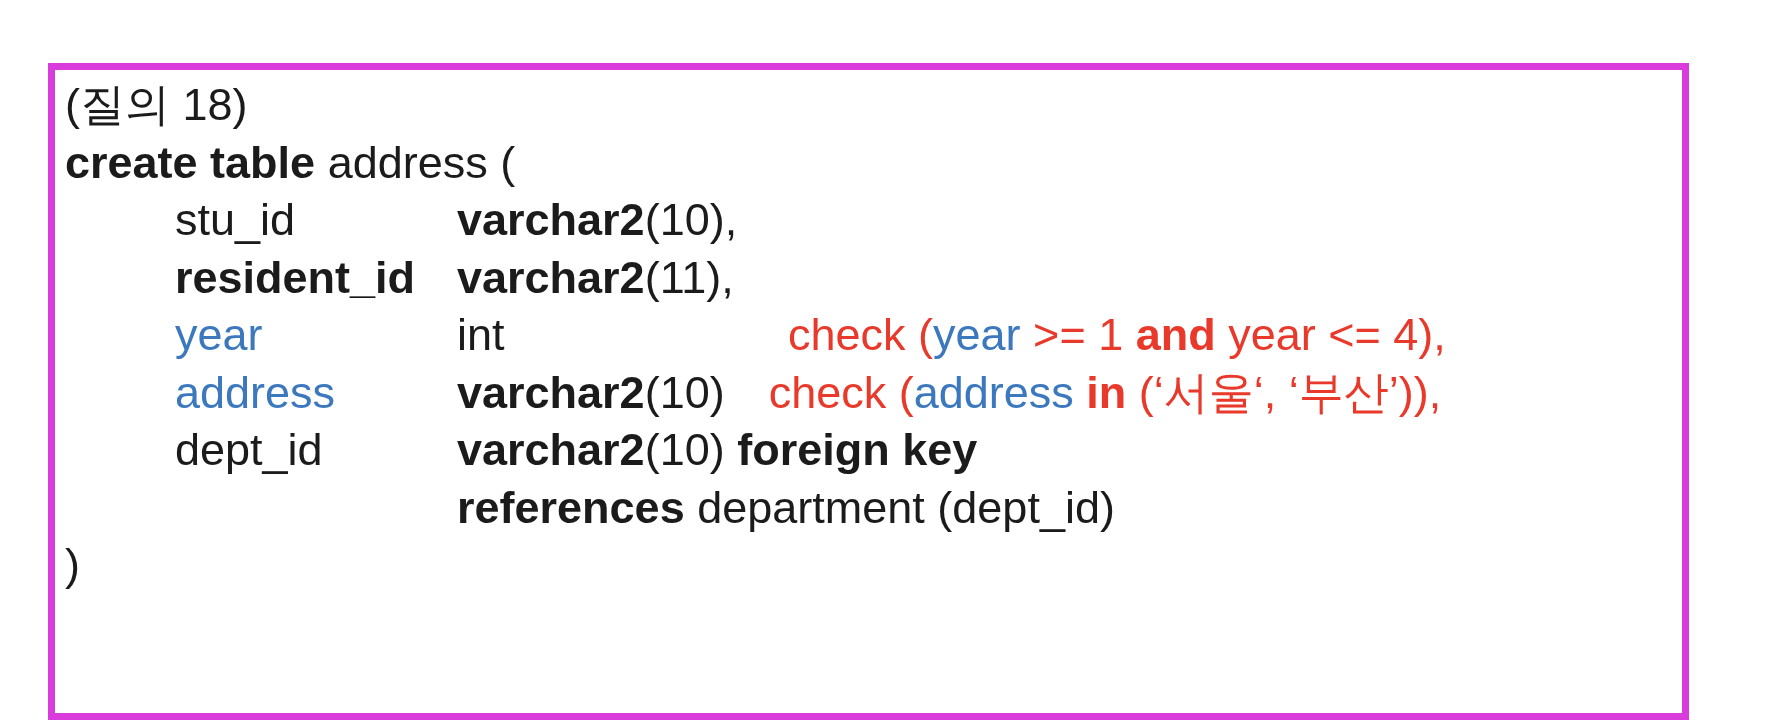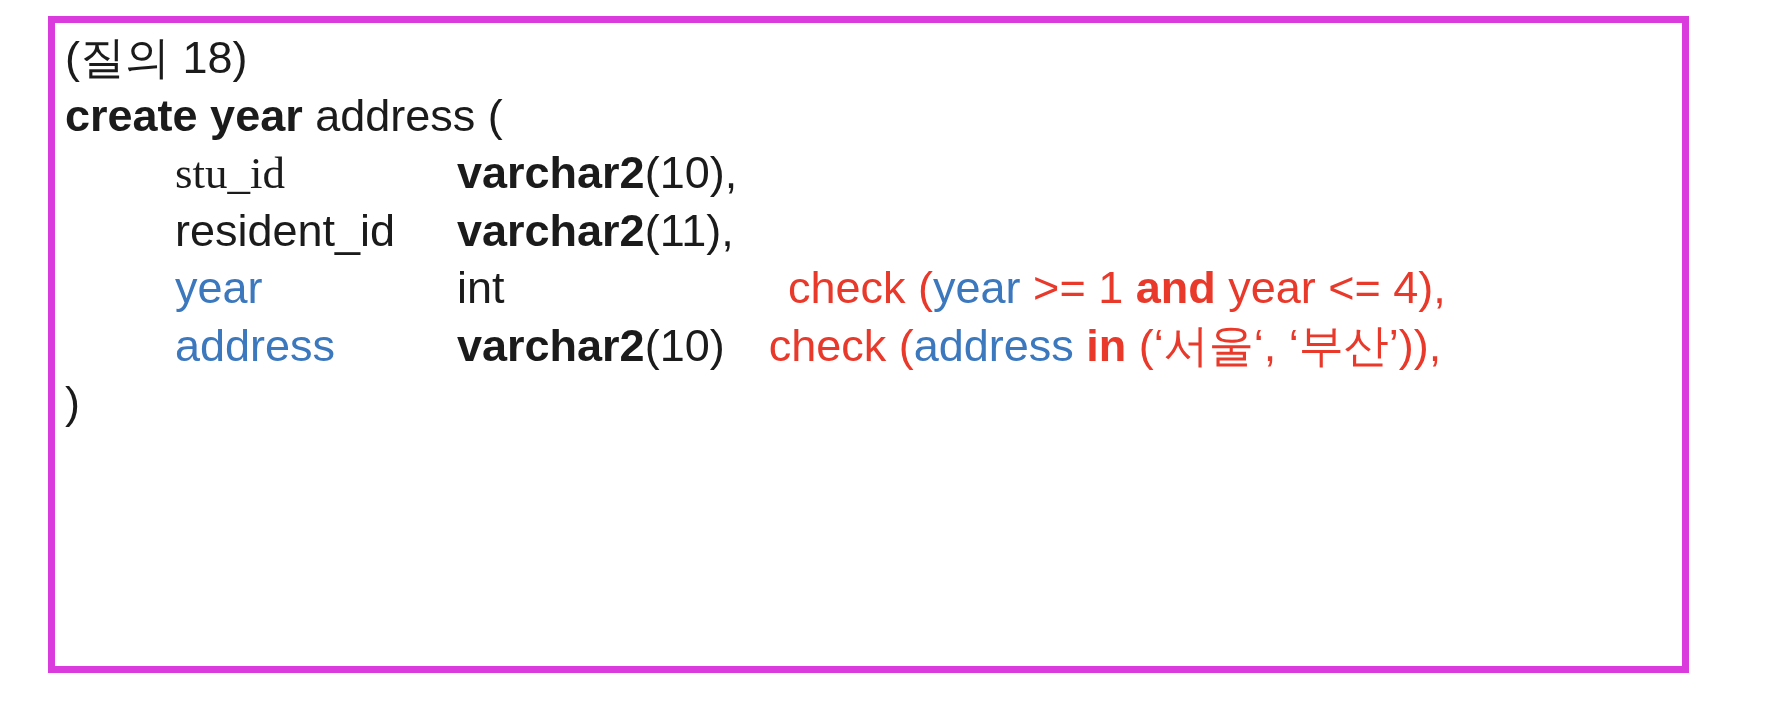--- a/index.html
+++ b/index.html
@@ -36,22 +36,24 @@
     color: #1b1b1b;
     letter-spacing: 0px;
   }
   .seg { display: inline-block; vertical-align: baseline; }
   .seg.b { font-weight: bold; }
 </style>
 </head>
 <body>
 
 <div class="stage">
-  <div class="query-box" id="query-box" style="border-color: rgb(217, 59, 221);">
+  <div class="query-box" id="query-box" style="border-color: rgb(217, 59, 221); margin-top: 47px;">
       <div class="code-line"><span class="seg">(질의 18)</span></div>
-      <div class="code-line"><span class="seg b">create year</span><span class="seg"> address (</span></div>
-      <div class="code-line"><span class="seg" style="min-width: 110px;"></span><span class="seg" style="min-width: 282px; font-family: Liberation Serif, serif;">stu_id</span><span class="seg b">varchar2</span><span class="seg">(10),</span></div>
-      <div class="code-line"><span class="seg" style="min-width: 110px;"></span><span class="seg" style="min-width: 282px;">resident_id</span><span class="seg b">varchar2</span><span class="seg">(11),</span></div>
+      <div class="code-line"><span class="seg b">create table</span><span class="seg"> address (</span></div>
+      <div class="code-line"><span class="seg" style="min-width: 110px;"></span><span class="seg" style="min-width: 282px;">stu_id</span><span class="seg b">varchar2</span><span class="seg">(10),</span></div>
+      <div class="code-line"><span class="seg" style="min-width: 110px;"></span><span class="seg" style="min-width: 282px; font-weight: bold;">resident_id</span><span class="seg b">varchar2</span><span class="seg">(11),</span></div>
       <div class="code-line"><span class="seg" style="min-width: 110px;"></span><span class="seg" style="min-width: 282px; color: rgb(60, 120, 190);">year</span><span class="seg" style="min-width: 331px;">int</span><span class="seg" style="color: rgb(232, 57, 43);">check (</span><span class="seg" style="color: rgb(60, 120, 190);">year</span><span class="seg" style="color: rgb(232, 57, 43);"> &gt;= 1 </span><span class="seg b" style="color: rgb(232, 57, 43);">and</span><span class="seg" style="color: rgb(232, 57, 43);"> year &lt;= 4),</span></div>
       <div class="code-line"><span class="seg" style="min-width: 110px;"></span><span class="seg" style="min-width: 282px; color: rgb(60, 120, 190);">address</span><span class="seg b">varchar2</span><span class="seg">(10)</span><span class="seg" style="min-width: 44px;"></span><span class="seg" style="color: rgb(232, 57, 43);">check (</span><span class="seg" style="color: rgb(60, 120, 190);">address</span><span class="seg" style="color: rgb(232, 57, 43);"> </span><span class="seg b" style="color: rgb(232, 57, 43);">in</span><span class="seg" style="color: rgb(232, 57, 43);"> (‘서울‘, ‘부산’)),</span></div>
+      <div class="code-line"><span class="seg" style="min-width: 110px;"></span><span class="seg" style="min-width: 282px;">dept_id</span><span class="seg b">varchar2</span><span class="seg">(10) </span><span class="seg b">foreign key</span></div>
+      <div class="code-line"><span class="seg" style="min-width: 110px;"></span><span class="seg" style="min-width: 282px;"></span><span class="seg b">references</span><span class="seg"> department (dept_id)</span></div>
       <div class="code-line"><span class="seg">)</span></div>
     </div>
 </div>
 
 </body></html>

